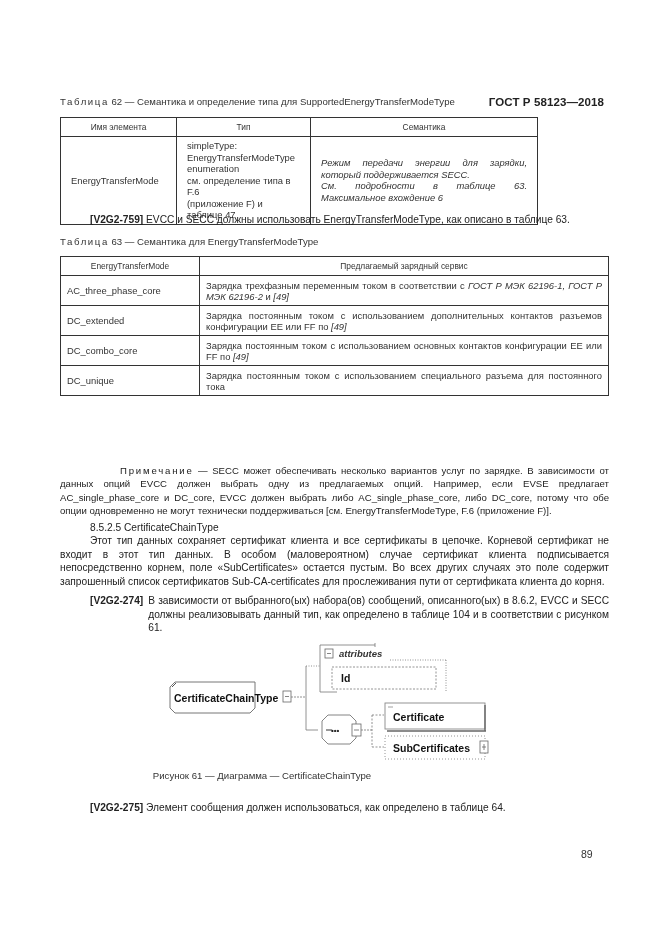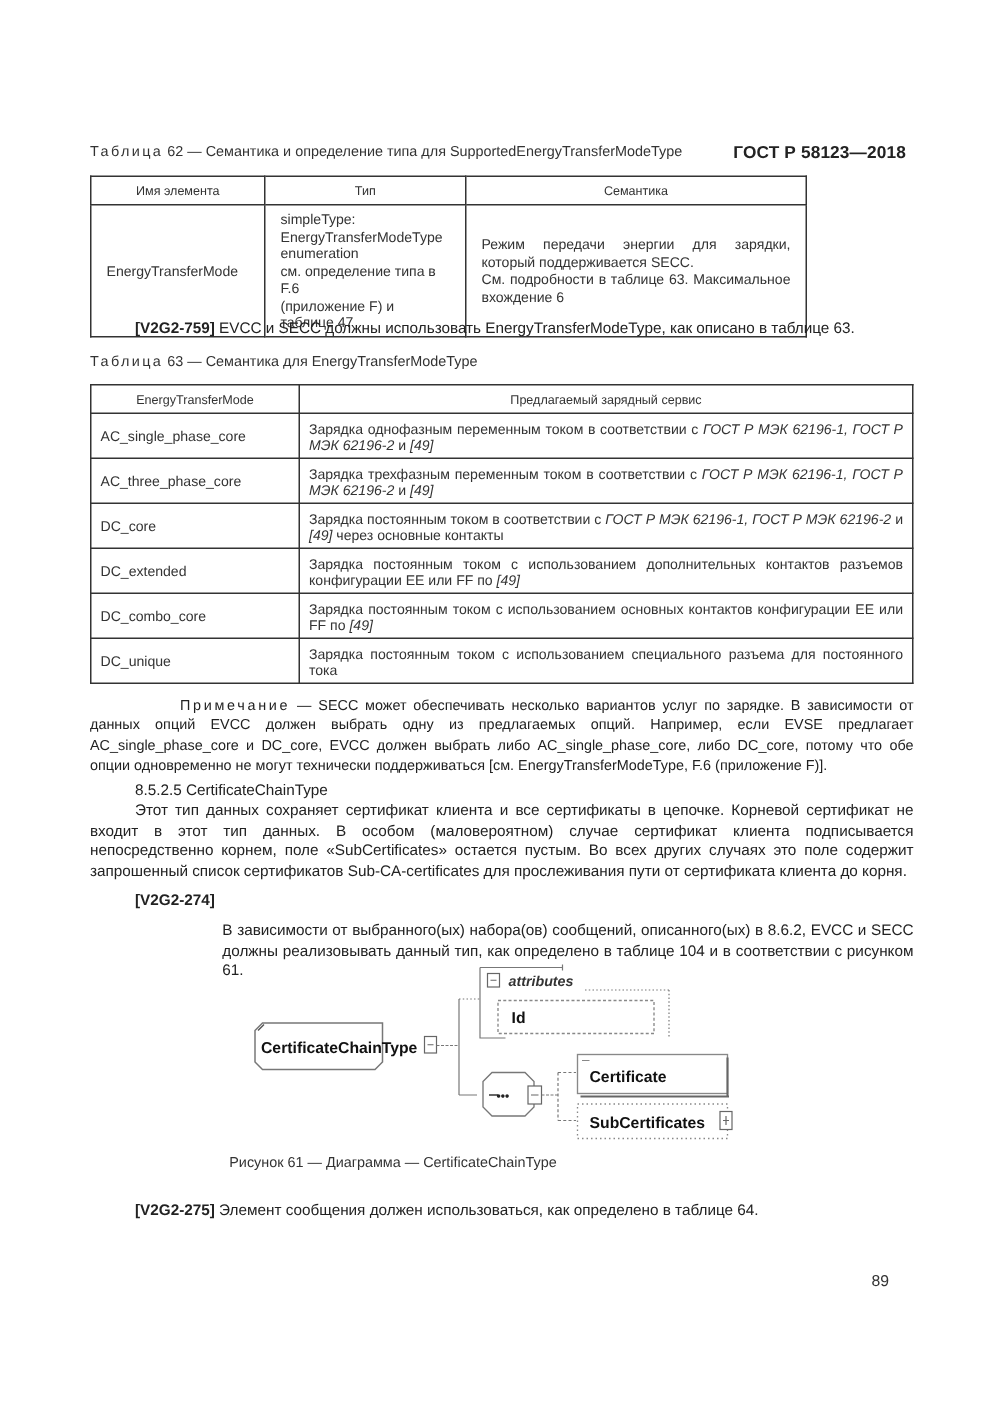--- a/index.html
+++ b/index.html
@@ -42,21 +42,21 @@
   </tr>
   <tr>
     <td style="height:64px;">EnergyTransferMode</td>
     <td>
       <div>simpleType:</div>
       <div>EnergyTransferModeType</div>
       <div>enumeration</div>
       <div>см. определение типа в F.6</div>
       <div>(приложение F) и таблице 47</div>
     </td>
-    <td style="text-align:justify;">
+    <td style="text-align:justify;font-style:italic;">
       <div>Режим передачи энергии для зарядки, который поддерживается SECC.</div>
       <div>См. подробности в таблице 63. Максимальное вхождение 6</div>
     </td>
   </tr>
 </tbody>
   </table>
 
 <div class="abs para" style="left:90px; top:213px; width:530px;">
   <span class="b">[V2G2-759]</span><span> EVCC и SECC должны использовать EnergyTransferModeType, как описано в таблице 63.</span>
 </div>
@@ -65,30 +65,22 @@
   <span class="sp">Таблица</span><span> 63 — Семантика для EnergyTransferModeType</span>
 </div>
 
 <table class="t63">
   <tbody>
       <tr>
     <th style="width:130px;">EnergyTransferMode</th>
     <th>Предлагаемый зарядный сервис</th>
   </tr>
   <tr>
-    <td>AC_single_phase_core</td>
-    <td class="d"><span>Зарядка однофазным переменным током в соответствии с </span><i>ГОСТ Р МЭК 62196-1, ГОСТ Р МЭК 62196-2</i><span> и </span><i>[49]</i><span></span></td>
-  </tr>
-  <tr>
     <td>AC_three_phase_core</td>
     <td class="d"><span>Зарядка трехфазным переменным током в соответствии с </span><i>ГОСТ Р МЭК 62196-1, ГОСТ Р МЭК 62196-2</i><span> и </span><i>[49]</i><span></span></td>
-  </tr>
-  <tr>
-    <td>DC_core</td>
-    <td class="d"><span>Зарядка постоянным током в соответствии с </span><i>ГОСТ Р МЭК 62196-1, ГОСТ Р МЭК 62196-2</i><span> и </span><i>[49]</i><span> через основные контакты</span></td>
   </tr>
   <tr>
     <td>DC_extended</td>
     <td class="d"><span>Зарядка постоянным током с использованием дополнительных контактов разъемов конфигурации EE или FF по </span><i>[49]</i></td>
   </tr>
   <tr>
     <td>DC_combo_core</td>
     <td class="d"><span>Зарядка постоянным током с использованием основных контактов конфигурации EE или FF по </span><i>[49]</i></td>
   </tr>
   <tr>
@@ -100,21 +92,21 @@
 
 <div class="abs para note" style="left:60px; top:464px; width:549px; text-indent:30px; font-size:9.6px; line-height:13.3px;">
   <span class="sp">Примечание</span><span> — SECC может обеспечивать несколько вариантов услуг по зарядке. В зависимости от данных опций EVCC должен выбрать одну из предлагаемых опций. Например, если EVSE предлагает AC_single_phase_core и DC_core, EVCC должен выбрать либо AC_single_phase_core, либо DC_core, потому что обе опции одновременно не могут технически поддерживаться [см. EnergyTransferModeType, F.6 (приложение F)].</span>
 </div>
 
 <div class="abs para" style="left:90px; top:521px;">8.5.2.5 CertificateChainType</div>
 <div class="abs para" style="left:60px; top:534px; width:549px; text-indent:30px;">Этот тип данных сохраняет сертификат клиента и все сертификаты в цепочке. Корневой сертификат не входит в этот тип данных. В особом (маловероятном) случае сертификат клиента подписывается непосредственно корнем, поле «SubCertificates» остается пустым. Во всех других случаях это поле содержит запрошенный список сертификатов Sub-CA-certificates для прослеживания пути от сертификата клиента до корня.</div>
 
 <div class="abs para" style="left:90px; top:594px; width:519px; display:flex;">
   <span class="b" style="white-space:nowrap; margin-right:5px;">[V2G2-274]</span>
-  <span style="flex:1;margin-top:20px;">В зависимости от выбранного(ых) набора(ов) сообщений, описанного(ых) в 8.6.2, EVCC и SECC должны реализовывать данный тип, как определено в таблице 104 и в соответствии с рисунком 61.</span>
+  <span style="flex:1;">В зависимости от выбранного(ых) набора(ов) сообщений, описанного(ых) в 8.6.2, EVCC и SECC должны реализовывать данный тип, как определено в таблице 104 и в соответствии с рисунком 61.</span>
 </div>
 
 <svg class="abs" style="left:160px; top:635px;" width="360" height="130" viewBox="0 0 360 130">
 
   <g>
     <path d="M10,52 L15,47 L90,47 L95,47 L95,52 L95,73 L90,78 L15,78 L10,73 Z" fill="#fff" stroke="#777" stroke-width="1"></path>
     <path d="M12,52 L16,48" fill="none" stroke="#555" stroke-width="1"></path>
     <text class="diag-text" x="14" y="67">CertificateChainType</text>
     <rect x="123" y="56" width="8" height="11" fill="#fff" stroke="#666" stroke-width="0.8"></rect>
     <line x1="125" y1="61.5" x2="129" y2="61.5" stroke="#666" stroke-width="0.8"></line>

